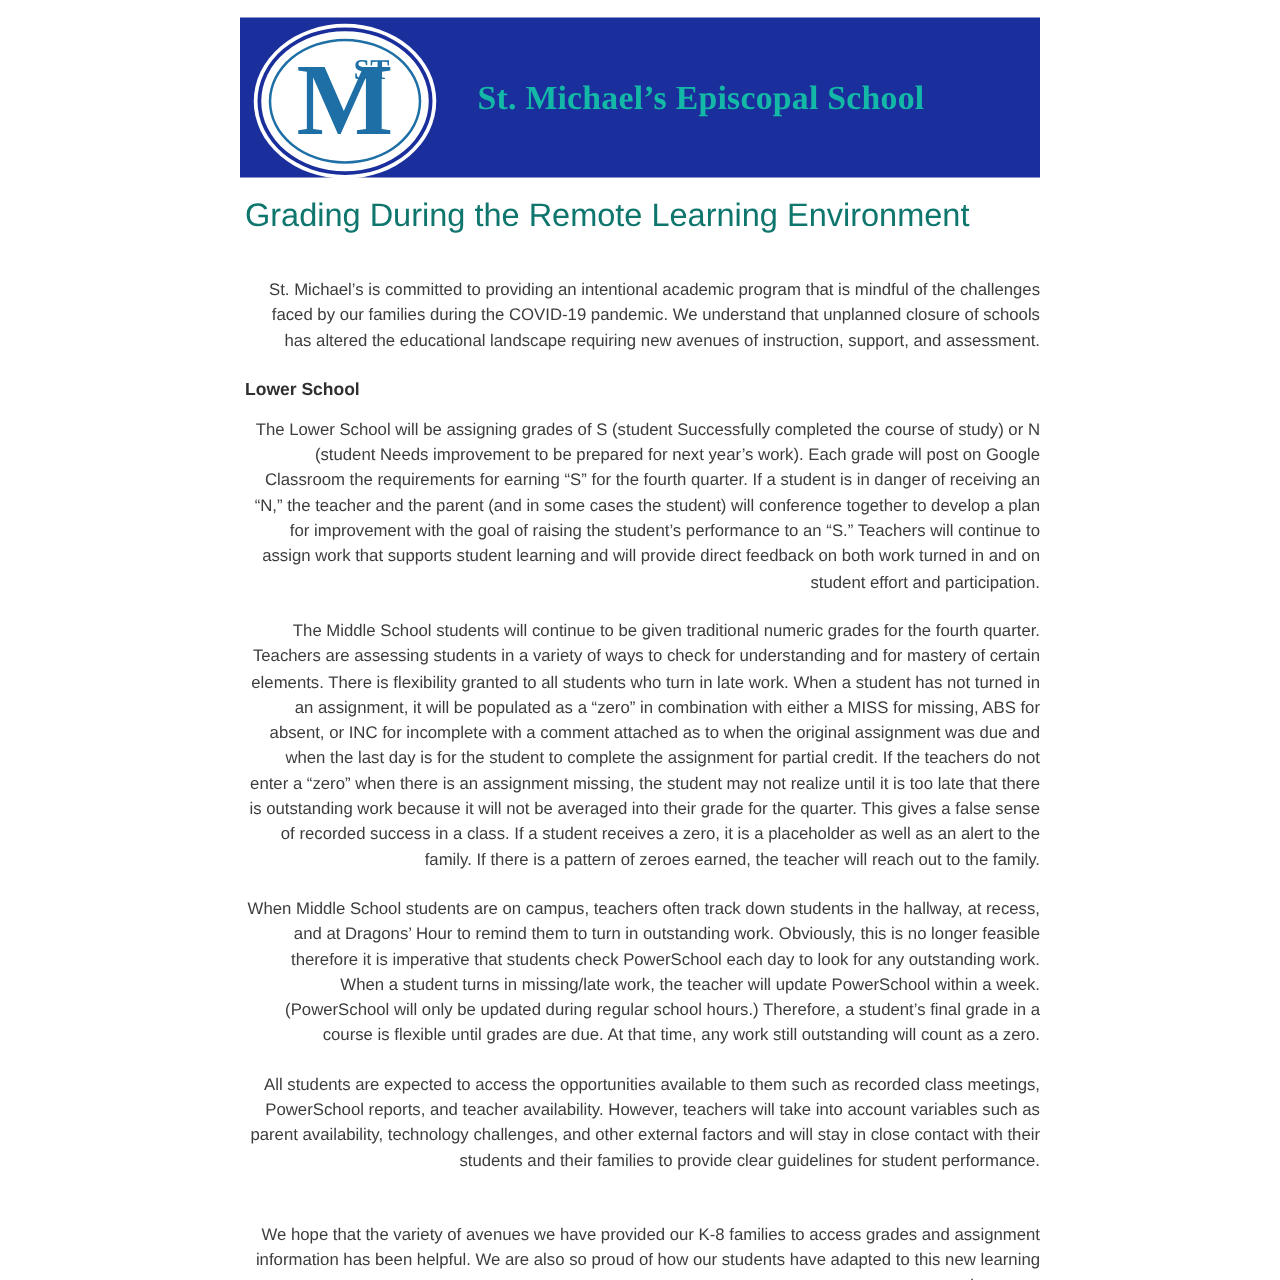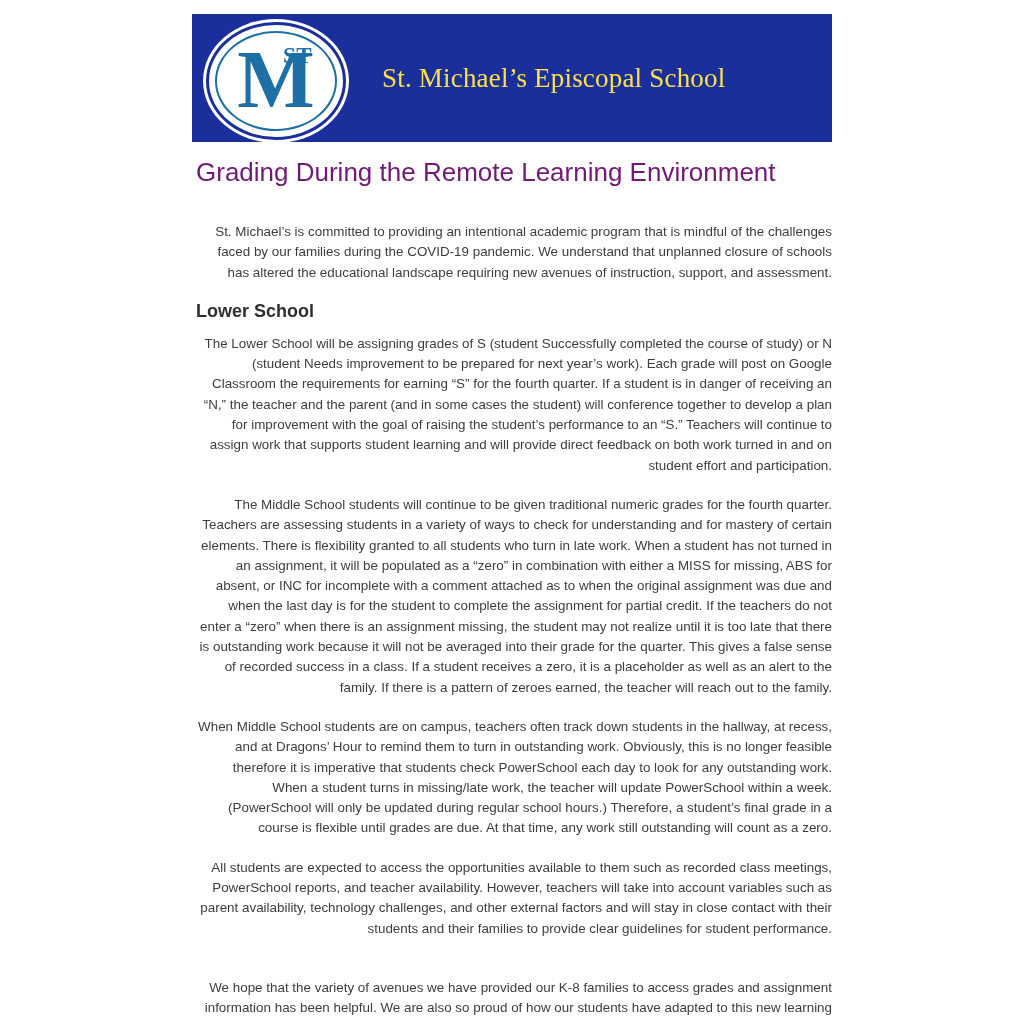--- a/index.html
+++ b/index.html
@@ -78,54 +78,54 @@
     left: 74px;
     top: 18px;
     font-family: "Liberation Serif", serif;
     font-size: 23px;
     color: #1d6fa5;
     font-weight: 700;
     letter-spacing: 0.5px;
   }
 
   .banner-title {
-    color: #fde047;
+    color: #14b8a6;
     font-family: "Liberation Serif", serif;
     font-size: 27px;
-    font-weight: 400;
+    font-weight: 700;
     margin-left: 30px;
     letter-spacing: 0.2px;
   }
 
   
   .doc {
     position: absolute;
     left: 196px;
     top: 156px;
     width: 636px;
   }
 
   h1.doc-title {
     font-size: 26px;
     font-weight: 400;
-    color: #701a75;
+    color: #0f766e;
     margin: 0 0 34px 0;
     line-height: 32px;
   }
 
   p.para {
     font-size: 13.4px;
     line-height: 20.3px;
     color: #3d3d3d;
     margin: 0 0 19px 0;
     text-align: right;
   }
 
   h2.section {
-    font-size: 18px;
+    font-size: 14px;
     font-weight: 700;
     color: #2f2f2f;
     margin: 0 0 14px 0;
     line-height: 18px;
   }
 
   .spacer-gap { height: 20px; }
 </style>
 </head>
 <body>

